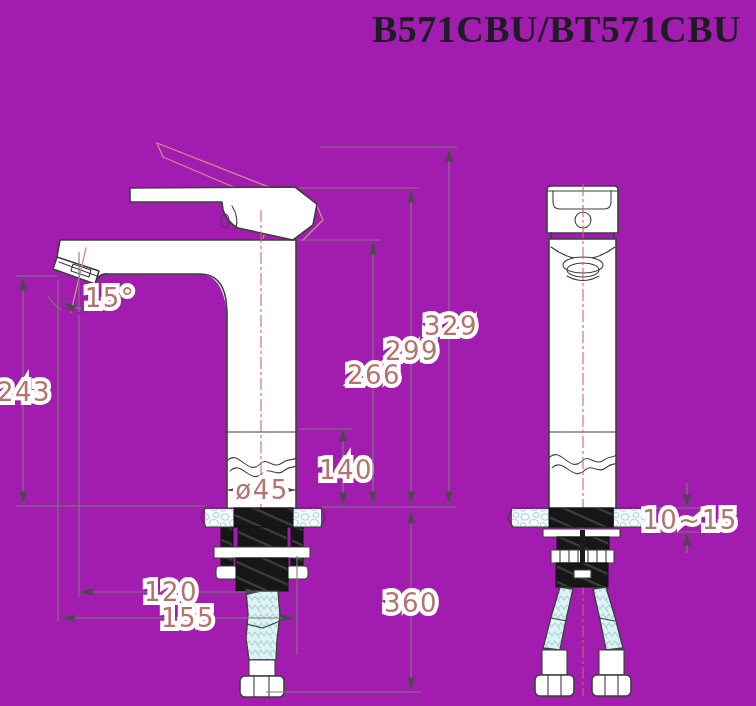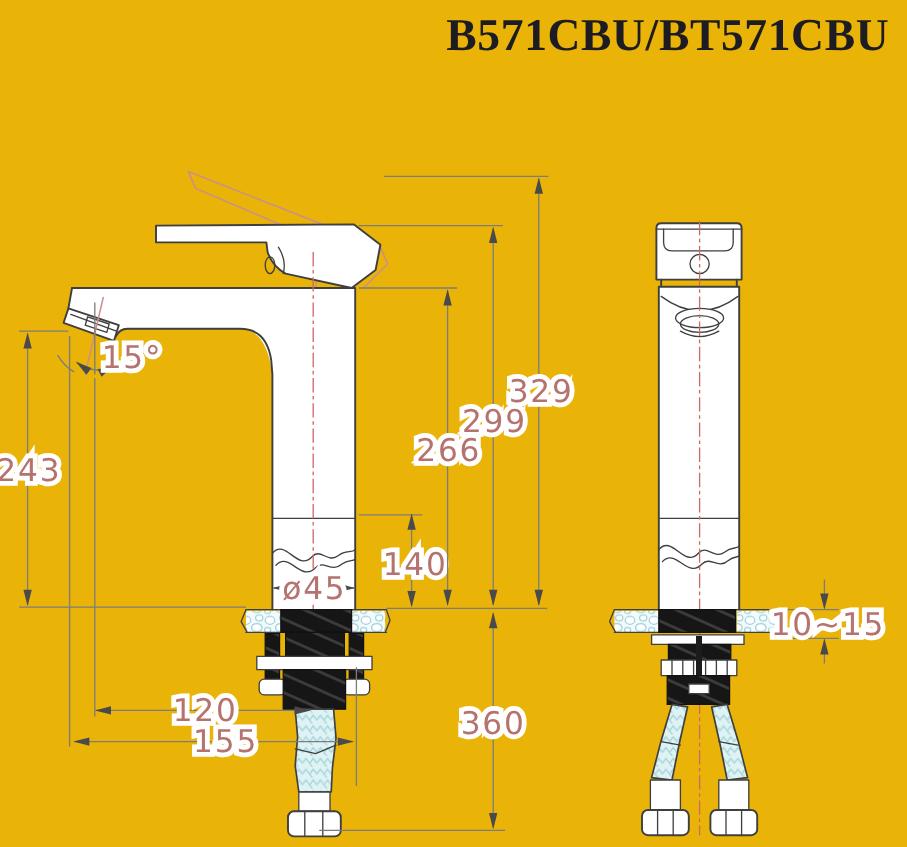--- a/index.html
+++ b/index.html
@@ -1,16 +1,16 @@
 <!DOCTYPE html>
 <html style="--title-color: #1c1c22; --line: #3f3f3f; --dim-line: #7d7d7d; --dim-text: #b4736e; --centerline: #cc6b61; --phantom: #c9908c; --deck-stroke: #9ed2da; --deck-fill: #f2fafb; --hose-fill: #e0f3f4; --hose-stroke: #a9d6db; --black-fill: #161616;"><head>
 <meta charset="utf-8">
 <style>
   html,body { margin:0; padding:0; background:#ffffff; }
-  .stage { position:relative; width:756px; height:706px; background:#eab308; overflow:hidden; }
+  .stage { position:relative; width:756px; height:706px; background:#a21caf; overflow:hidden; }
   svg { display:block; }
   svg text { font-family:"DejaVu Sans", sans-serif; }
   .title-text {
     font-family:"Liberation Serif", serif;
     font-weight:bold; font-size:38px;
     fill:var(--title-color,#1c1c22);
     letter-spacing:0.5px;
   }
   .dim-label {
     fill:var(--dim-text,#b4736e);

